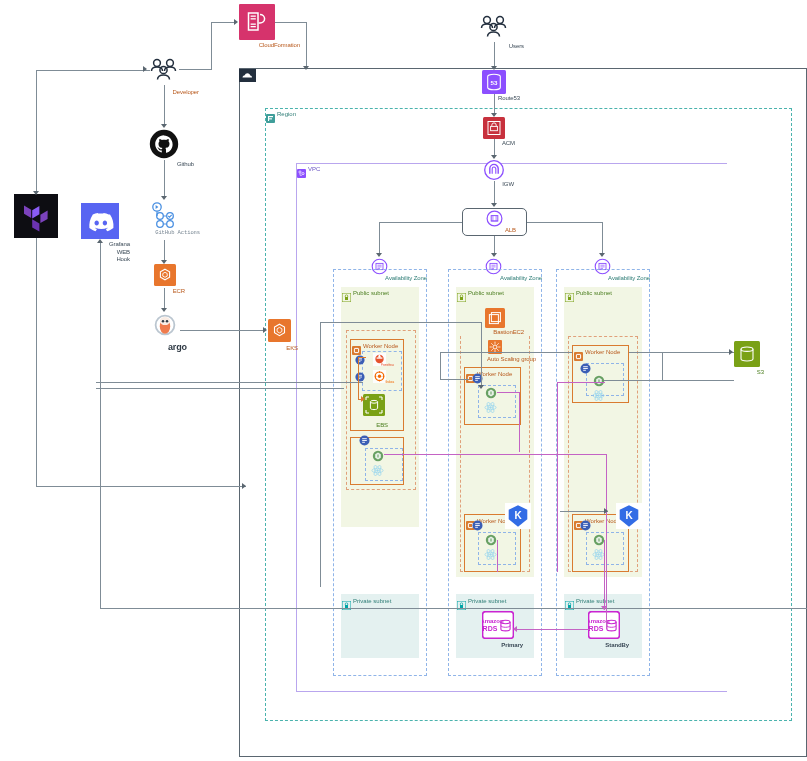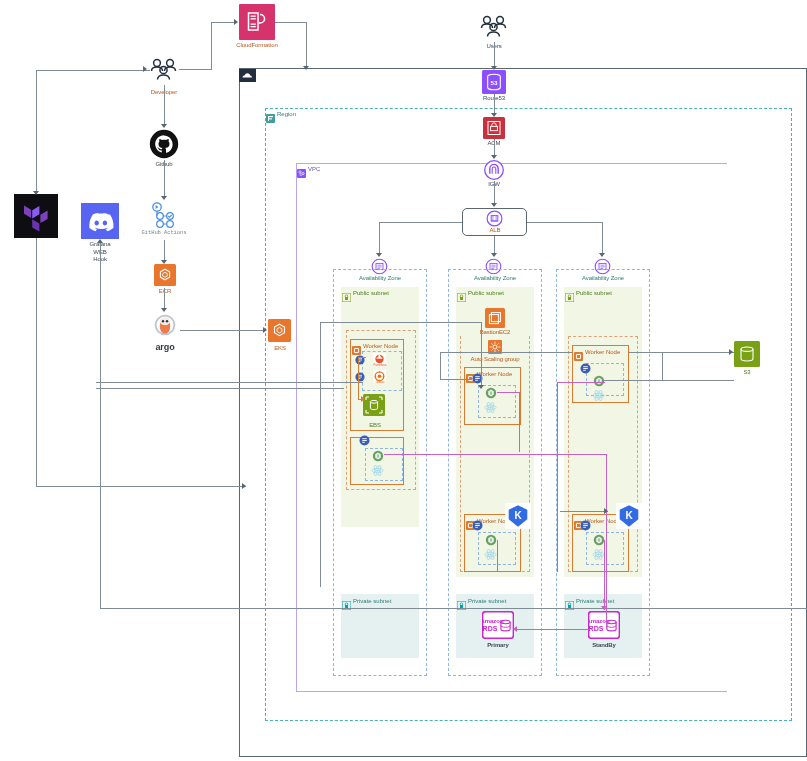--- a/index.html
+++ b/index.html
@@ -1,18 +1,18 @@
 <!DOCTYPE html>
 <html><head>
 <meta charset="utf-8">
 <style>
   html,body{margin:0;padding:0;background:#ffffff;}
   body{font-family:"Liberation Sans",sans-serif;-webkit-font-smoothing:antialiased;}
   #canvas{position:relative;width:807px;height:761px;background:#fff;overflow:hidden;}
-  .lbl{position:absolute;font-size:6px;color:#3b4a57;text-align:center;line-height:1.25;white-space:pre;letter-spacing:-0.1px;}
+  .lbl{position:absolute;font-size:6px;color:#3b4a57;text-align:right;line-height:1.25;white-space:pre;letter-spacing:-0.1px;}
   .lbl-orange{color:#b8581b;}
   .lbl-green{color:#4a7d1e;}
   .lbl-teal{color:#2e7d76;}
   .lbl-purple{color:#6b55c4;}
   .lbl-mono{font-family:"Liberation Mono",monospace;font-size:5.5px;color:#7a8894;}
   
   .box{position:absolute;box-sizing:border-box;}
   .cloud-box{border:1px solid #5a6670;background:transparent;}
   .region-box{border:1.2px dashed #4ab3ad;background:transparent;}
   .vpc-box{border:1px solid #b9a6ee;background:transparent;}

